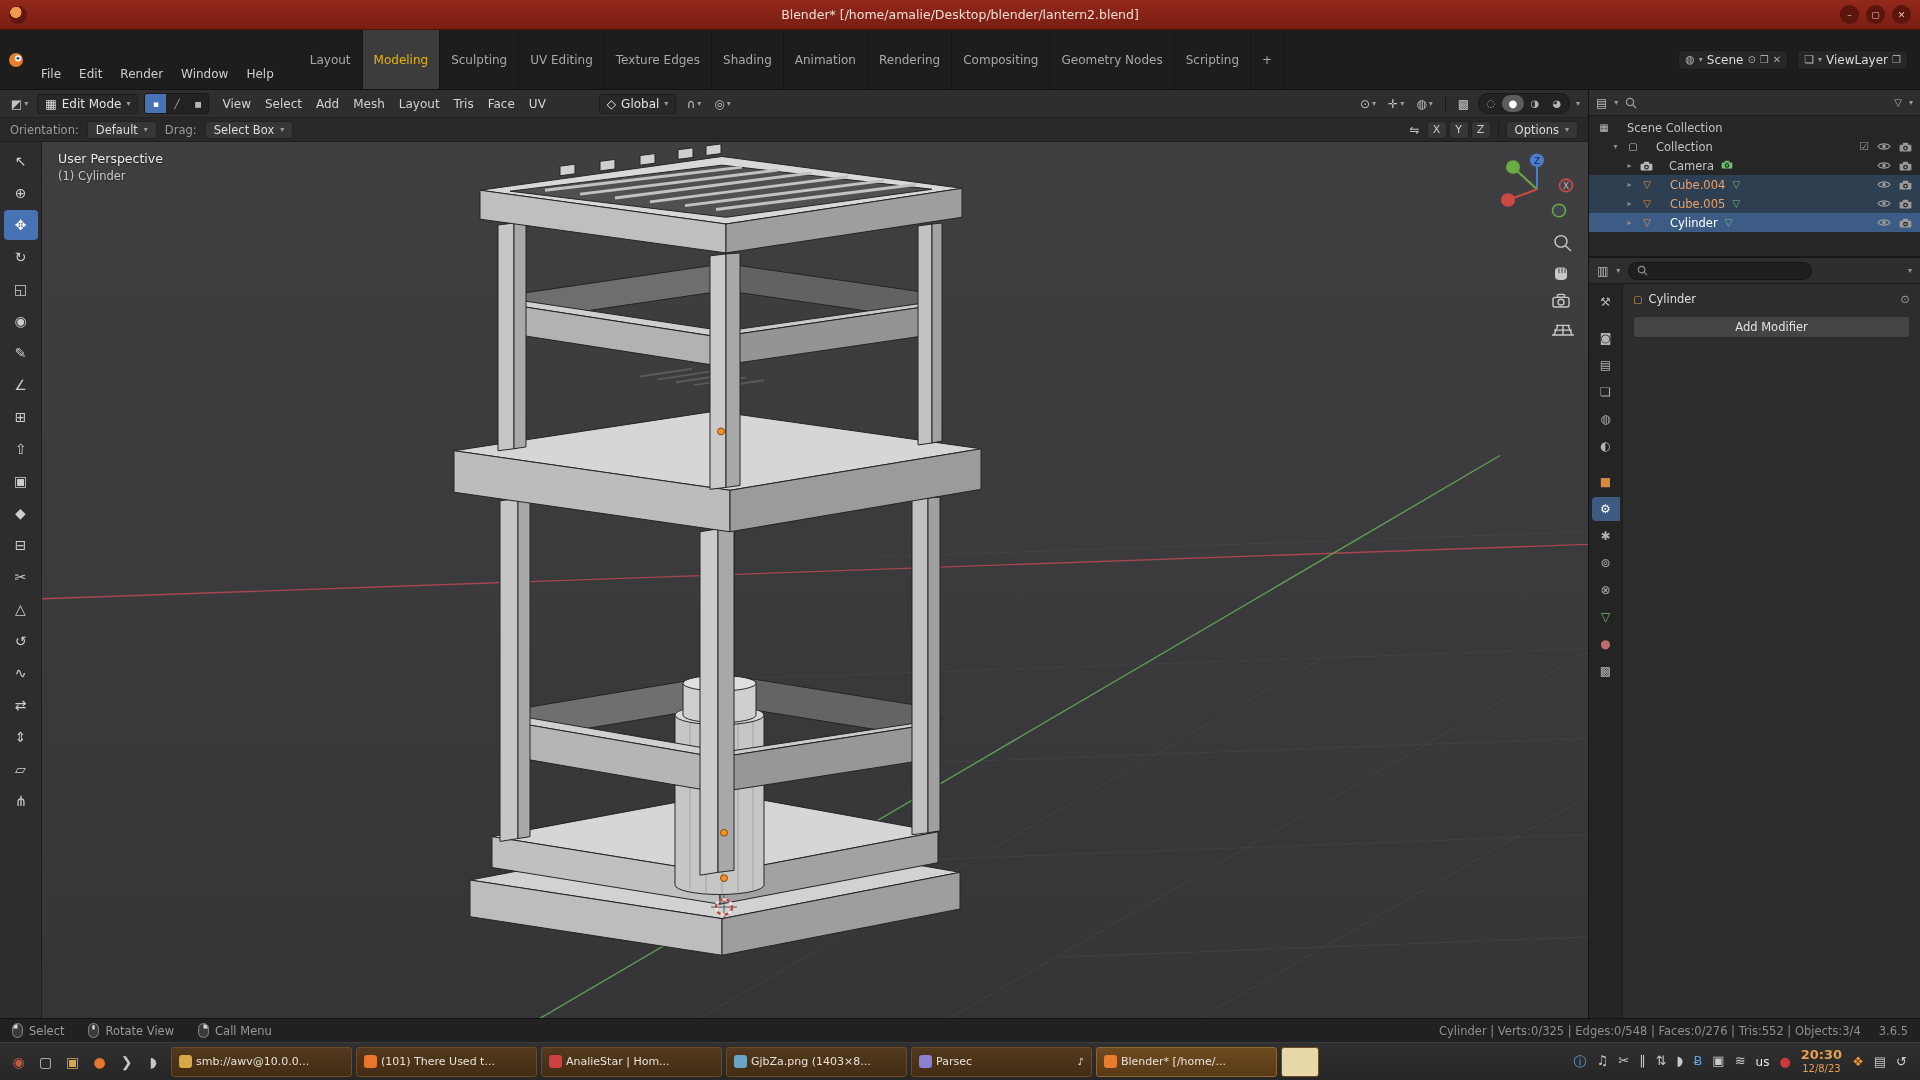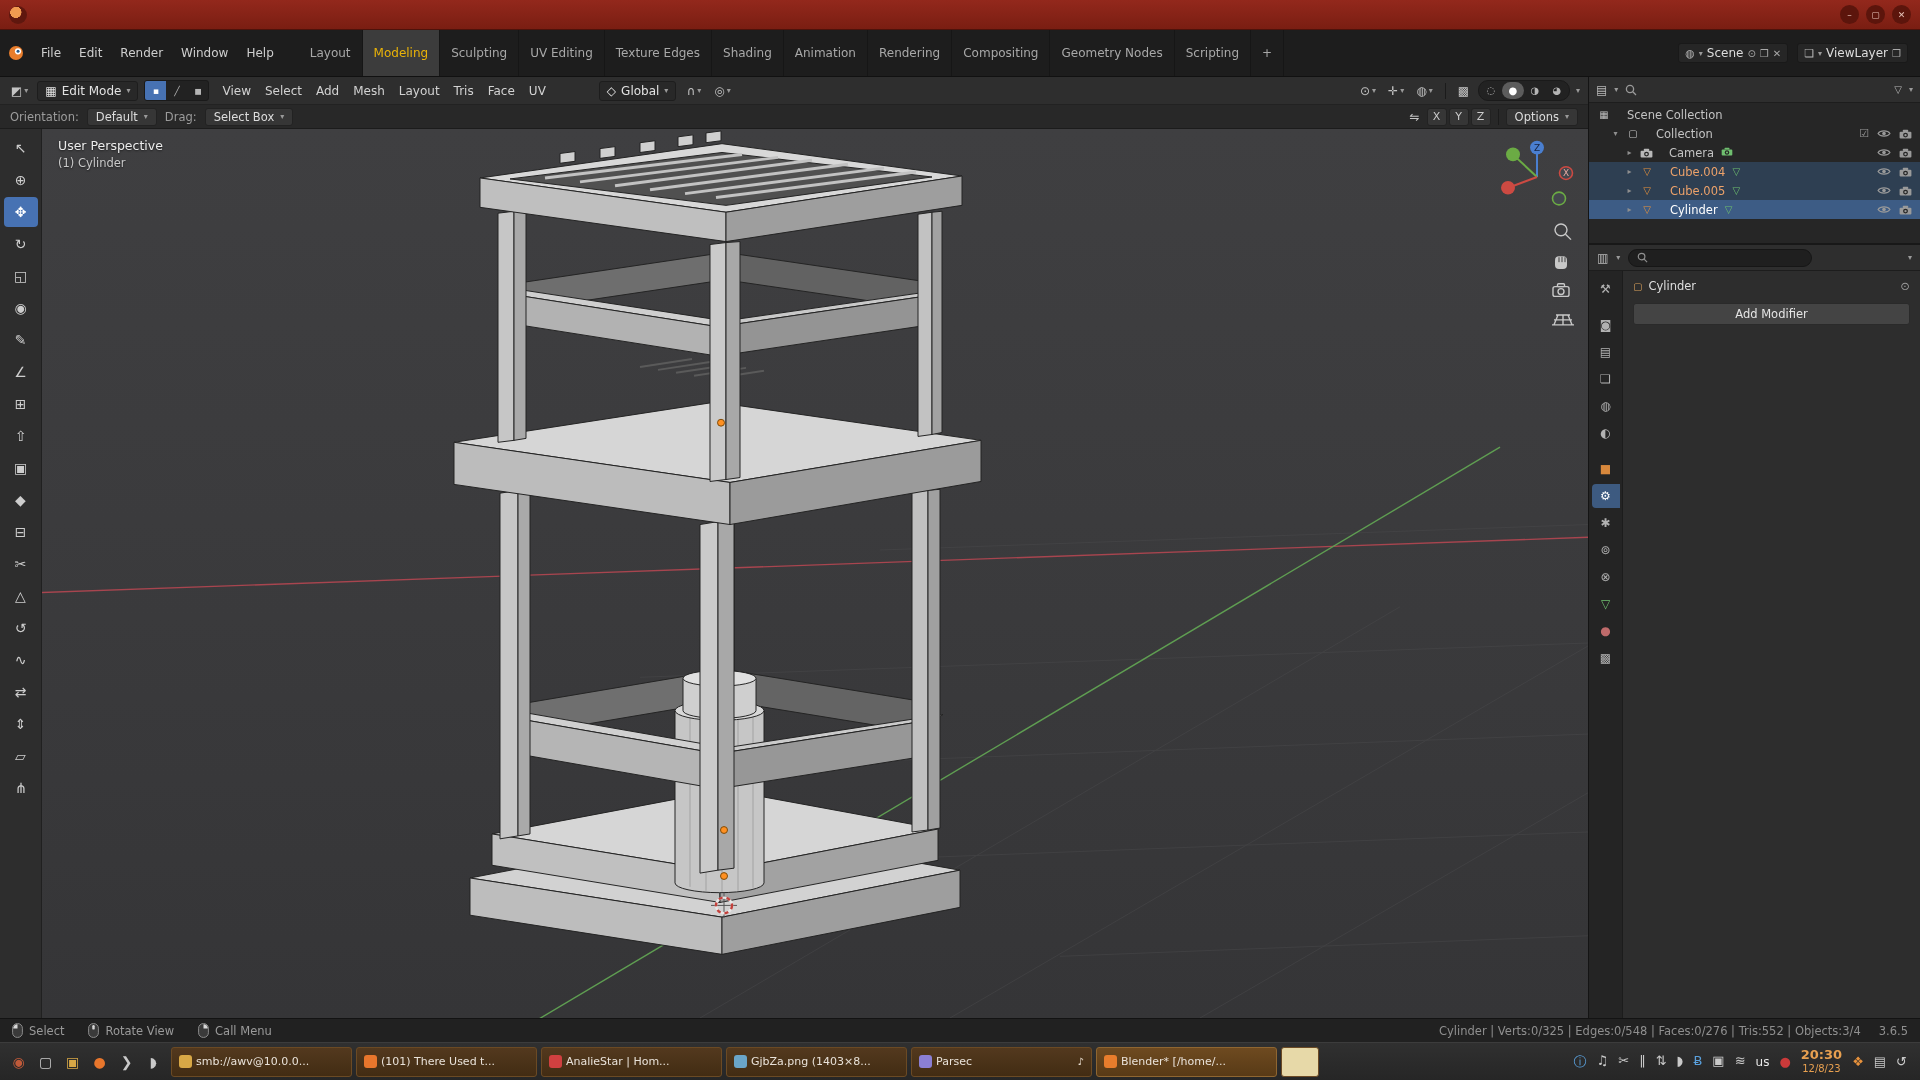--- a/index.html
+++ b/index.html
@@ -11,21 +11,21 @@
   .titlebar{flex:0 0 30px;background:linear-gradient(#93281c,#7a1e12);display:flex;align-items:center;position:relative;border-bottom:1px solid #4e120a;}
   .tb-appicon{width:18px;height:18px;border-radius:50%;margin-left:9px;background:radial-gradient(circle at 38% 35%,#f09a50 0 34%,#5f170e 36%);z-index:2;}
   .tb-title{position:absolute;left:0;right:0;text-align:center;color:#f0ddd5;font-size:12.5px;}
   .tb-controls{position:absolute;right:9px;display:flex;gap:7px;z-index:2;}
   .tb-ctl{width:19px;height:19px;border-radius:50%;background:#5c150c;color:#e7c4ba;font-size:9px;display:flex;align-items:center;justify-content:center;}
 
   
   .menubar{flex:0 0 28px;background:#1d1d1d;display:flex;align-items:stretch;border-bottom:1px solid #111;}
   .mb-logo{width:32px;display:flex;align-items:center;justify-content:center;}
   .mb-menus,.ws-tabs{display:flex;align-items:stretch;}
-  .mb-menu{padding:16px 9px;display:flex;align-items:center;color:#cecece;}
+  .mb-menu{padding:8px 9px;display:flex;align-items:center;color:#cecece;margin-top:29px;}
   .ws-tabs{margin-left:16px;}
   .ws-tab{padding:0 11px;display:flex;align-items:center;color:#a8a8a8;border-right:1px solid #161616;font-size:12px;}
   .ws-tab.active{background:#3c3c3c;color:#eab308;}
   .mb-right{margin-left:auto;display:flex;align-items:center;gap:9px;padding-right:12px;}
   .selector{display:flex;align-items:center;gap:4px;background:#262626;border:1px solid #191919;border-radius:3px;padding:2px 6px;color:#ddd;}
   .selicon{color:#b9b9b9;font-size:11px;}
   .chev{font-size:8px;color:#9a9a9a;}
   .mini-ic{color:#a8a8a8;font-size:10px;}
 
   
@@ -138,20 +138,21 @@
       <circle cx="5" cy="5" r="3.6" fill="none" stroke="currentColor" stroke-width="1.3"></circle>
       <line x1="7.8" y1="7.8" x2="11" y2="11" stroke="currentColor" stroke-width="1.3"></line>
     </symbol>
   </defs>
 </svg>
 
 <div class="root">
 
   <div class="titlebar">
     <span class="tb-appicon"></span>
+    <div class="tb-title">Blender* [/home/amalie/Desktop/blender/lantern2.blend]</div>
     <div class="tb-controls">
 
     <span class="tb-ctl">–</span>
         <span class="tb-ctl">▢</span>
         <span class="tb-ctl">✕</span>
       </div>
   </div>
 
   <div class="menubar">
     <span class="mb-logo">

